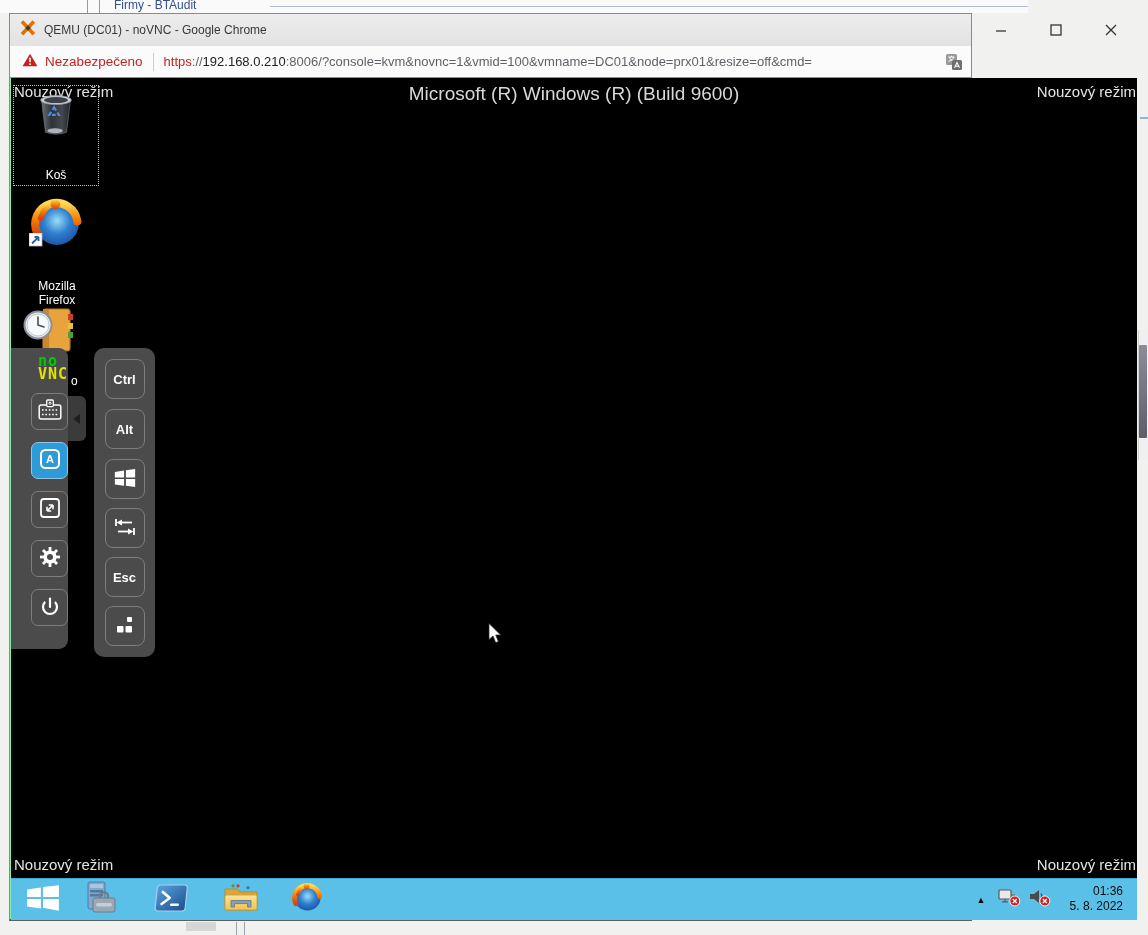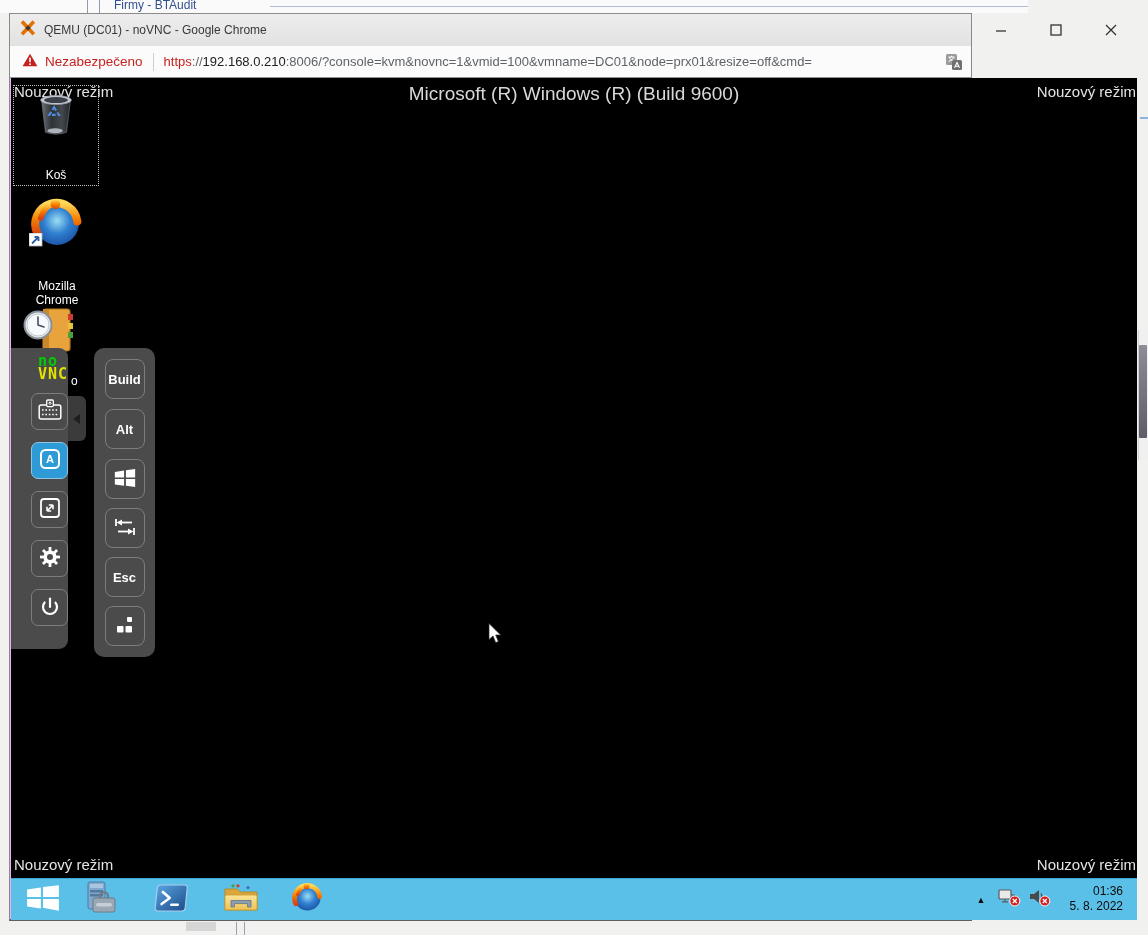--- a/index.html
+++ b/index.html
@@ -17,21 +17,21 @@
   .bg-hline{left:270px;top:6px;width:878px;height:1px;background:#aebdd4;}
   .bg-vline{top:0;width:1px;height:13px;background:#8d9bb0;}
   .bg-right-blue{left:1140px;top:117px;width:8px;height:2px;background:#8fb3dd;}
   .bg-vline2{left:1144px;top:0;width:1px;height:13px;background:#9db8dd;}
   .scroll-track{left:1138px;top:330px;width:10px;height:130px;background:#f0f0f0;border-left:1px solid #cfcfcf;}
   .scroll-thumb{left:1139px;top:345px;width:8px;height:93px;background:linear-gradient(180deg,#8d8d98,#5e5e6a);border-radius:1px;}
   .bg-bottom-box{left:186px;top:922px;width:30px;height:9px;background:#d6d6d6;}
   .bg-bvline{top:922px;width:1px;height:13px;background:#9aa4ae;}
 
   
-  .chrome{left:9px;top:13px;width:963px;height:908px;border:1px solid #8a8a8a;border-bottom:2px solid #5e5e5e;background:#f0abfc;box-sizing:border-box;}
+  .chrome{left:9px;top:13px;width:963px;height:908px;border:1px solid #8a8a8a;border-bottom:2px solid #5e5e5e;background:#86efac;box-sizing:border-box;}
   .titlebar{left:0;top:0;width:100%;height:32px;background:linear-gradient(#ededed,#e2e2e2);display:flex;align-items:center;box-sizing:border-box;padding-left:10px;}
   .title-text{font-size:12px;color:#383838;margin-left:8px;white-space:nowrap;}
   .winbtn{top:0;width:36px;height:32px;display:flex;align-items:center;justify-content:center;}
   .addressbar{left:0;top:32px;width:100%;height:32px;background:#fbfbfb;border-bottom:1px solid #8f8f8f;display:flex;align-items:center;box-sizing:border-box;padding:0 12px;}
   .warn-text{color:#c5221f;font-size:13.5px;margin-left:7px;white-space:nowrap;}
   .url-divider{width:1px;height:18px;background:#cfcfcf;margin:0 10px;}
   .url{font-size:13px;white-space:nowrap;overflow:hidden;}
   .url .scheme{color:#c5221f;}
   .url .sep{color:#5f6368;}
   .url .host{color:#202124;}
@@ -185,21 +185,21 @@
           <path d="M12,26 Q16,12 28,8" stroke="url(#fxo1)" stroke-width="7" fill="none" stroke-linecap="round"></path>
           <circle cx="30" cy="9" r="6" fill="url(#fxo1)"></circle>
         </svg>
         <span style="position:absolute;left:-2px;bottom:2px;">
           <svg width="14" height="14" viewBox="0 0 14 14">
             <rect x="0" y="0" width="13" height="13" fill="#fff" stroke="#aab4c0" stroke-width="0.8"></rect>
             <path d="M3,10.5 L9.5,4 M9.5,4 h-4 M9.5,4 v4" stroke="#2b5fa5" stroke-width="1.8" fill="none"></path>
           </svg>
         </span>
       </span>
-      <span class="lbl">Mozilla Chrome</span>
+      <span class="lbl">Mozilla Firefox</span>
     </div>
 
     <div class="abs clockbook">
       <svg width="54" height="48" viewBox="0 0 54 48">
         <rect x="20" y="1" width="27" height="42" rx="3" fill="#e8a33d" stroke="#b57a1f" stroke-width="1.2"></rect>
         <rect x="20" y="1" width="6" height="42" fill="#c9882b"></rect>
         <rect x="45" y="6" width="5" height="6" fill="#cc3b2f"></rect>
         <rect x="45" y="15" width="5" height="6" fill="#e8c23c"></rect>
         <rect x="45" y="24" width="5" height="6" fill="#4a9e3c"></rect>
         <circle cx="15" cy="17" r="13.5" fill="#e9edf2" stroke="#8a9099" stroke-width="2"></circle>
@@ -263,21 +263,21 @@
         <span>
           <svg width="24" height="24" viewBox="0 0 24 24">
             <circle cx="12" cy="13" r="7" fill="none" stroke="#fff" stroke-width="2.2" stroke-dasharray="33 11" transform="rotate(-45 12 13)"></circle>
             <path d="M12,4.5 V13" stroke="#fff" stroke-width="2.2" stroke-linecap="round"></path>
           </svg>
         </span>
       </div>
     </div>
 
     <div class="abs keys-panel">
-      <div class="abs key-btn" style="top:11px;">Build</div>
+      <div class="abs key-btn" style="top:11px;">Ctrl</div>
       <div class="abs key-btn" style="top:61px;text-align:center;">Alt</div>
       <div class="abs key-btn" style="top:111px;">
         <span>
           <svg width="24" height="22" viewBox="0 0 26 22">
             <g fill="#fff">
               <path d="M2,4.5 L12,3 V10.5 H2 Z"></path>
               <path d="M14,2.7 L24,1.2 V10.5 H14 Z"></path>
               <path d="M2,12 H12 V19.5 L2,18 Z"></path>
               <path d="M14,12 H24 V20.8 L14,19.3 Z"></path>
             </g>

